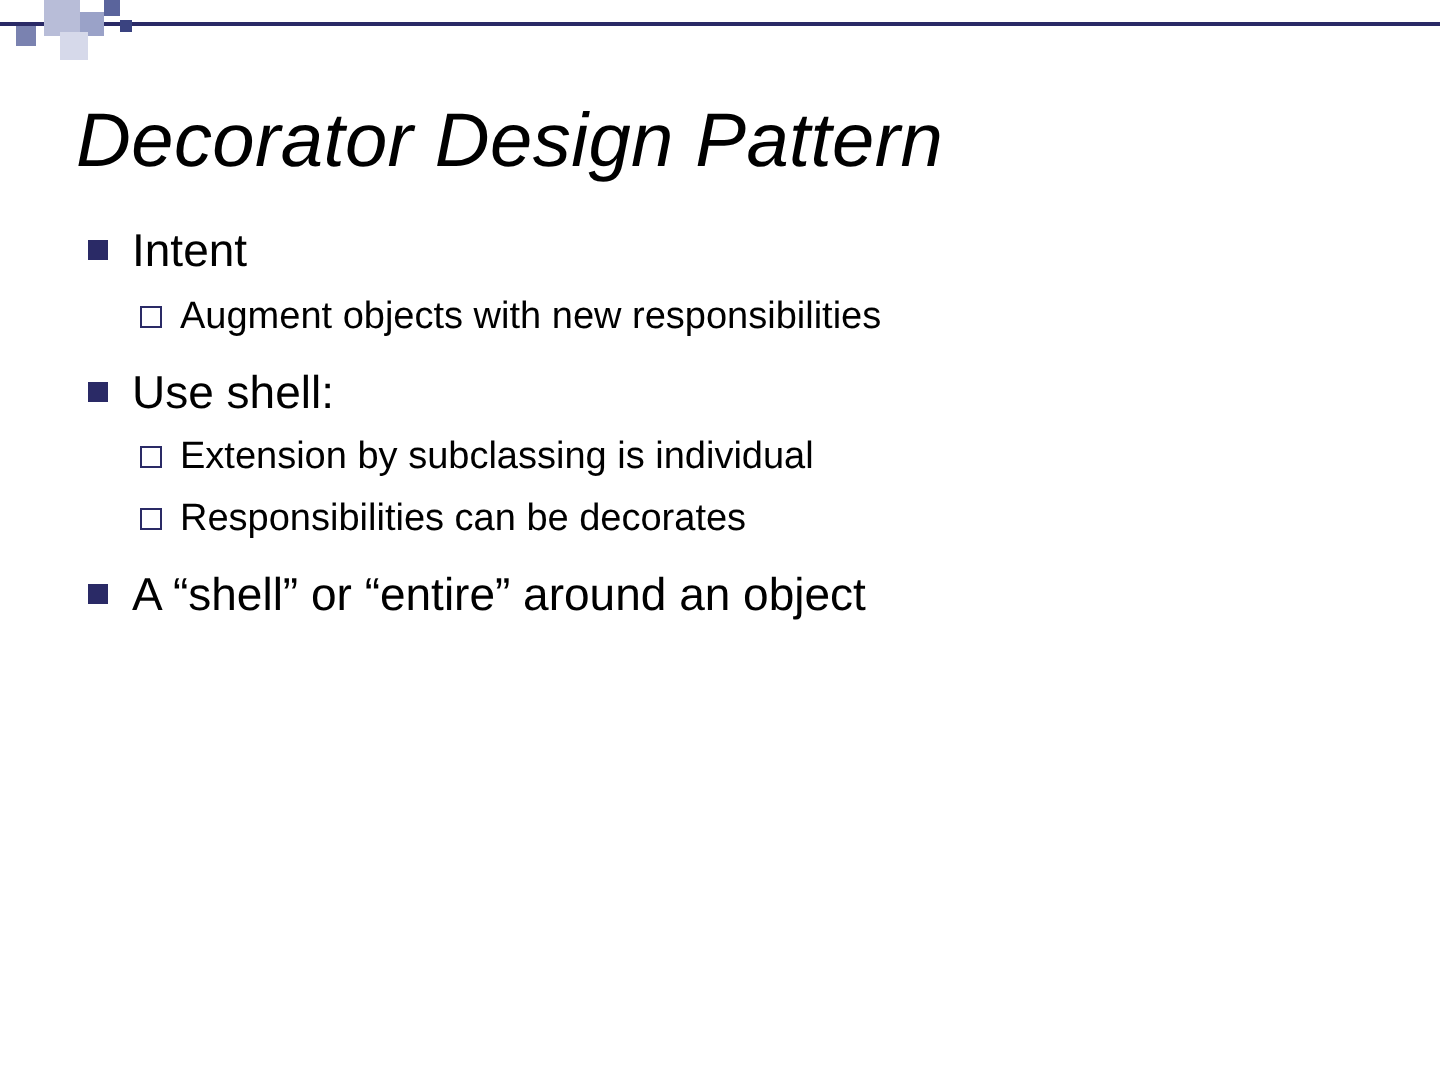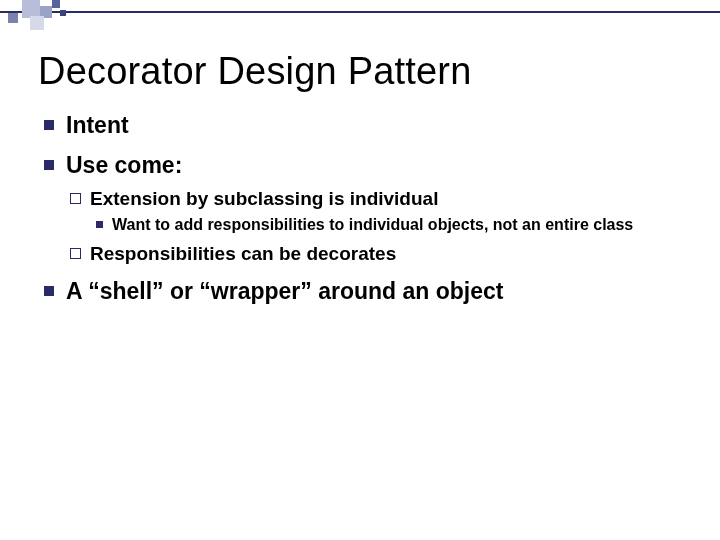--- a/index.html
+++ b/index.html
@@ -35,22 +35,23 @@
   .deco .sq6 { top: 10px; left: 60px; width: 6px; height: 6px; background:#3a4380;}
 
   .slide {
     padding: 50px 38px 20px 38px;
   }
   .title {
     font-size: 38px;
     font-weight: 400;
     letter-spacing: 0.2px;
     margin-bottom: 18px;
+    font-style: italic;
   }
-  ul { list-style: none; font-weight: bold; }
+  ul { list-style: none; }
   .lvl1 > li {
     position: relative;
     padding-left: 28px;
     font-size: 23px;
     margin-bottom: 10px;
     line-height: 1.3;
   }
   .lvl1 > li::before {
     content: "";
     position: absolute;
@@ -107,38 +108,38 @@
   <div class="sq sq6"></div>
 </div>
 
 <div class="slide">
   <h1 class="title">Decorator Design Pattern</h1>
 
   <ul class="lvl1">
 
     <li>
       <span>Intent</span>
+      <ul class="lvl2">
+        <li>
+          <span>Augment objects with new responsibilities</span>
+        </li>
+      </ul>
     </li>
 
     <li>
-      <span>Use come:</span>
+      <span>Use shell:</span>
       <ul class="lvl2">
         <li>
           <span>Extension by subclassing is individual</span>
-          <ul class="lvl3">
-            <li>
-              <span>Want to add responsibilities to individual objects, not an entire class</span>
-            </li>
-          </ul>
         </li>
         <li>
           <span>Responsibilities can be decorates</span>
         </li>
       </ul>
     </li>
 
 
     <li>
-      <span>A “shell” or “wrapper” around an object</span>
+      <span>A “shell” or “entire” around an object</span>
     </li>
 
   </ul>
 </div>
 
 </body></html>

